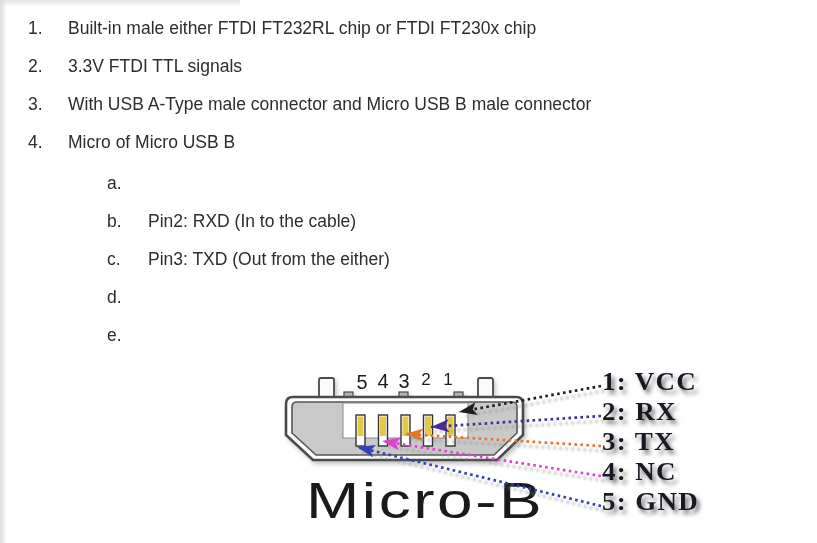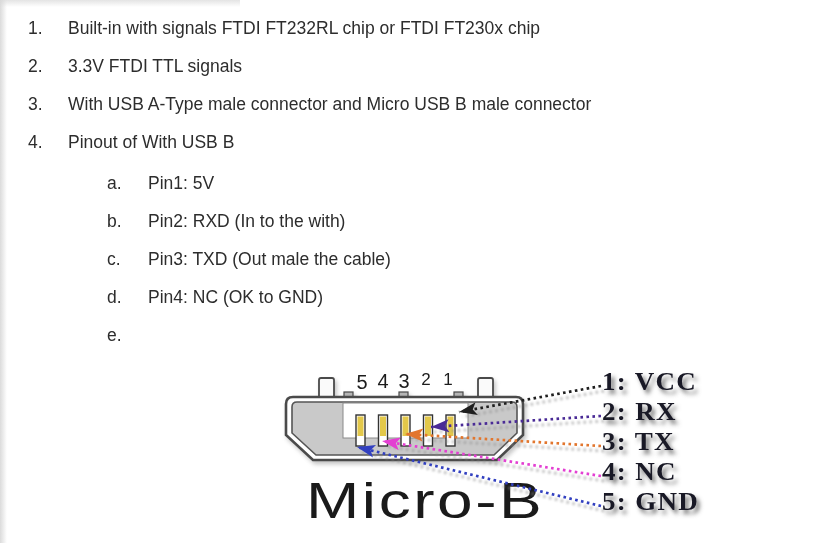--- a/index.html
+++ b/index.html
@@ -55,51 +55,49 @@
 </head>
 <body>
 
 <div class="page">
   <div class="edge-left"></div>
   <div class="edge-top"></div>
 
   <div class="feature-list">
     <div class="row">
       <span class="marker">1.</span>
-      <span class="text">Built-in with signals FTDI FT232RL chip or FTDI FT230x chip</span>
+      <span class="text">Built-in male either FTDI FT232RL chip or FTDI FT230x chip</span>
     </div>
     <div class="row">
       <span class="marker">2.</span>
       <span class="text">3.3V FTDI TTL signals</span>
     </div>
     <div class="row">
       <span class="marker">3.</span>
       <span class="text">With USB A-Type male connector and Micro USB B male connector</span>
     </div>
     <div class="row">
       <span class="marker">4.</span>
-      <span class="text">Pinout of With USB B</span>
+      <span class="text">Micro of Micro USB B</span>
     </div>
 
     <div class="sub-list">
       <div class="row">
         <span class="marker">a.</span>
-        <span class="text">Pin1: 5V</span>
       </div>
       <div class="row">
         <span class="marker">b.</span>
-        <span class="text">Pin2: RXD (In to the with)</span>
+        <span class="text">Pin2: RXD (In to the cable)</span>
       </div>
       <div class="row">
         <span class="marker">c.</span>
-        <span class="text">Pin3: TXD (Out male the cable)</span>
+        <span class="text">Pin3: TXD (Out from the either)</span>
       </div>
       <div class="row">
         <span class="marker">d.</span>
-        <span class="text">Pin4: NC (OK to GND)</span>
       </div>
       <div class="row">
         <span class="marker">e.</span>
       </div>
     </div>
   </div>
 
   <div class="diagram-layer">
 
     <span class="pin-digit" style="left:354px; top:371px;">5</span>

